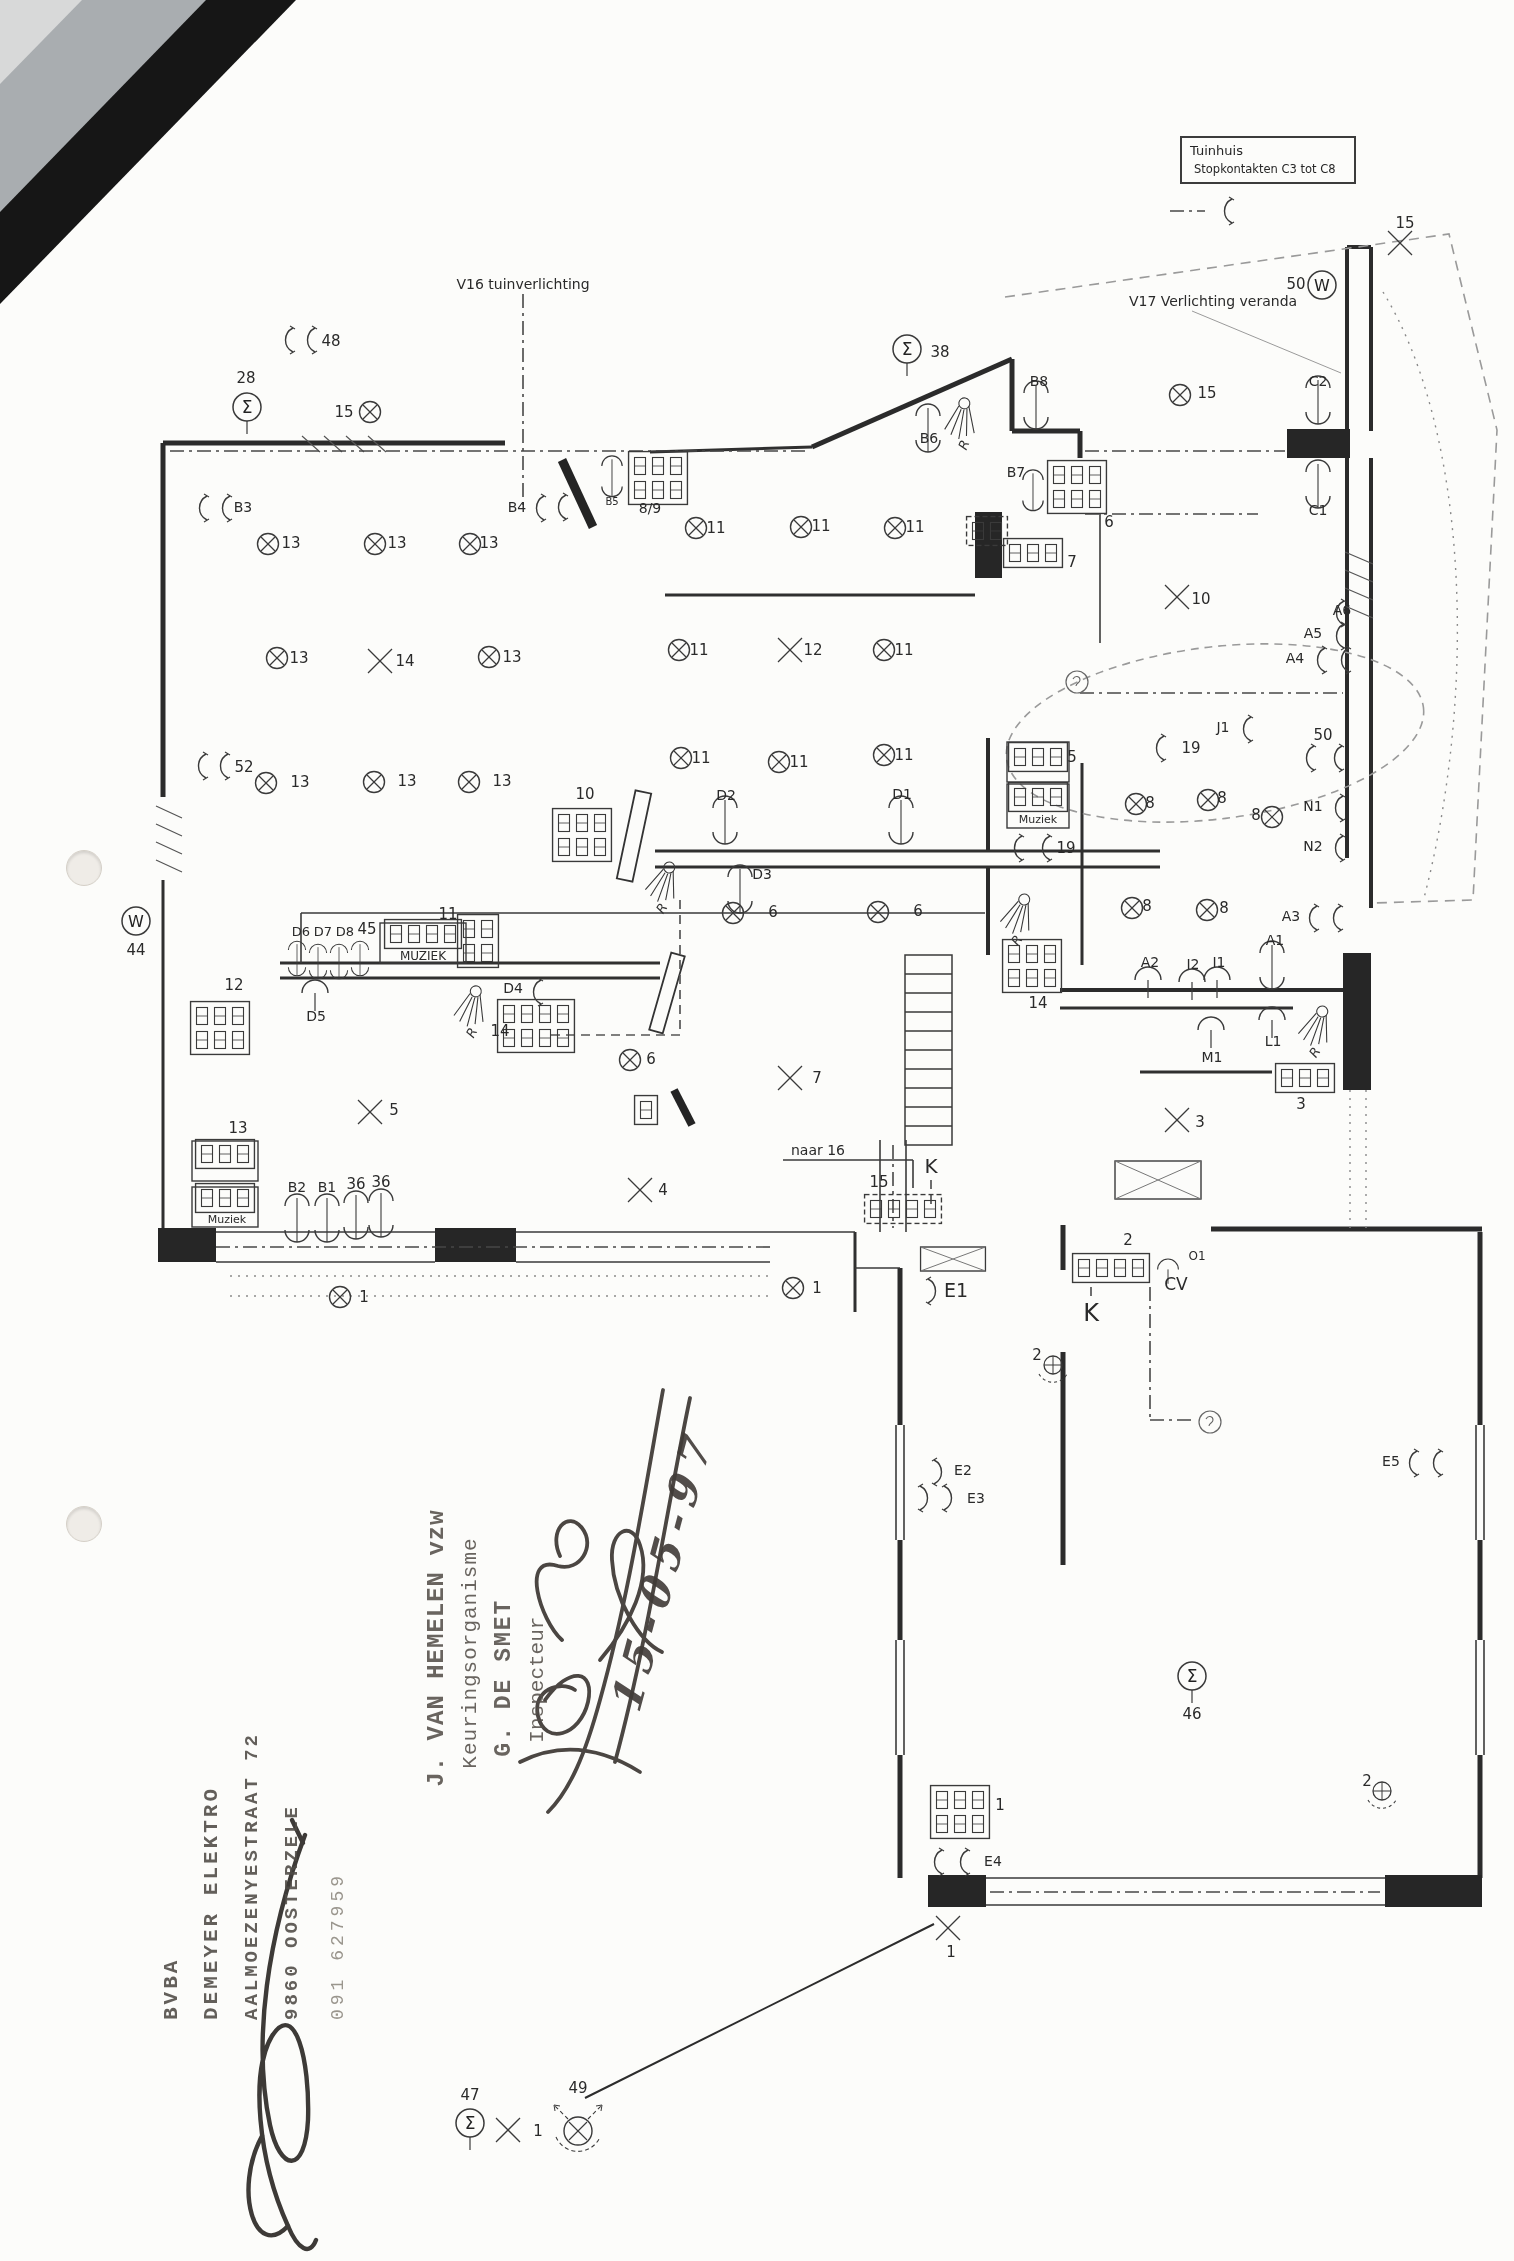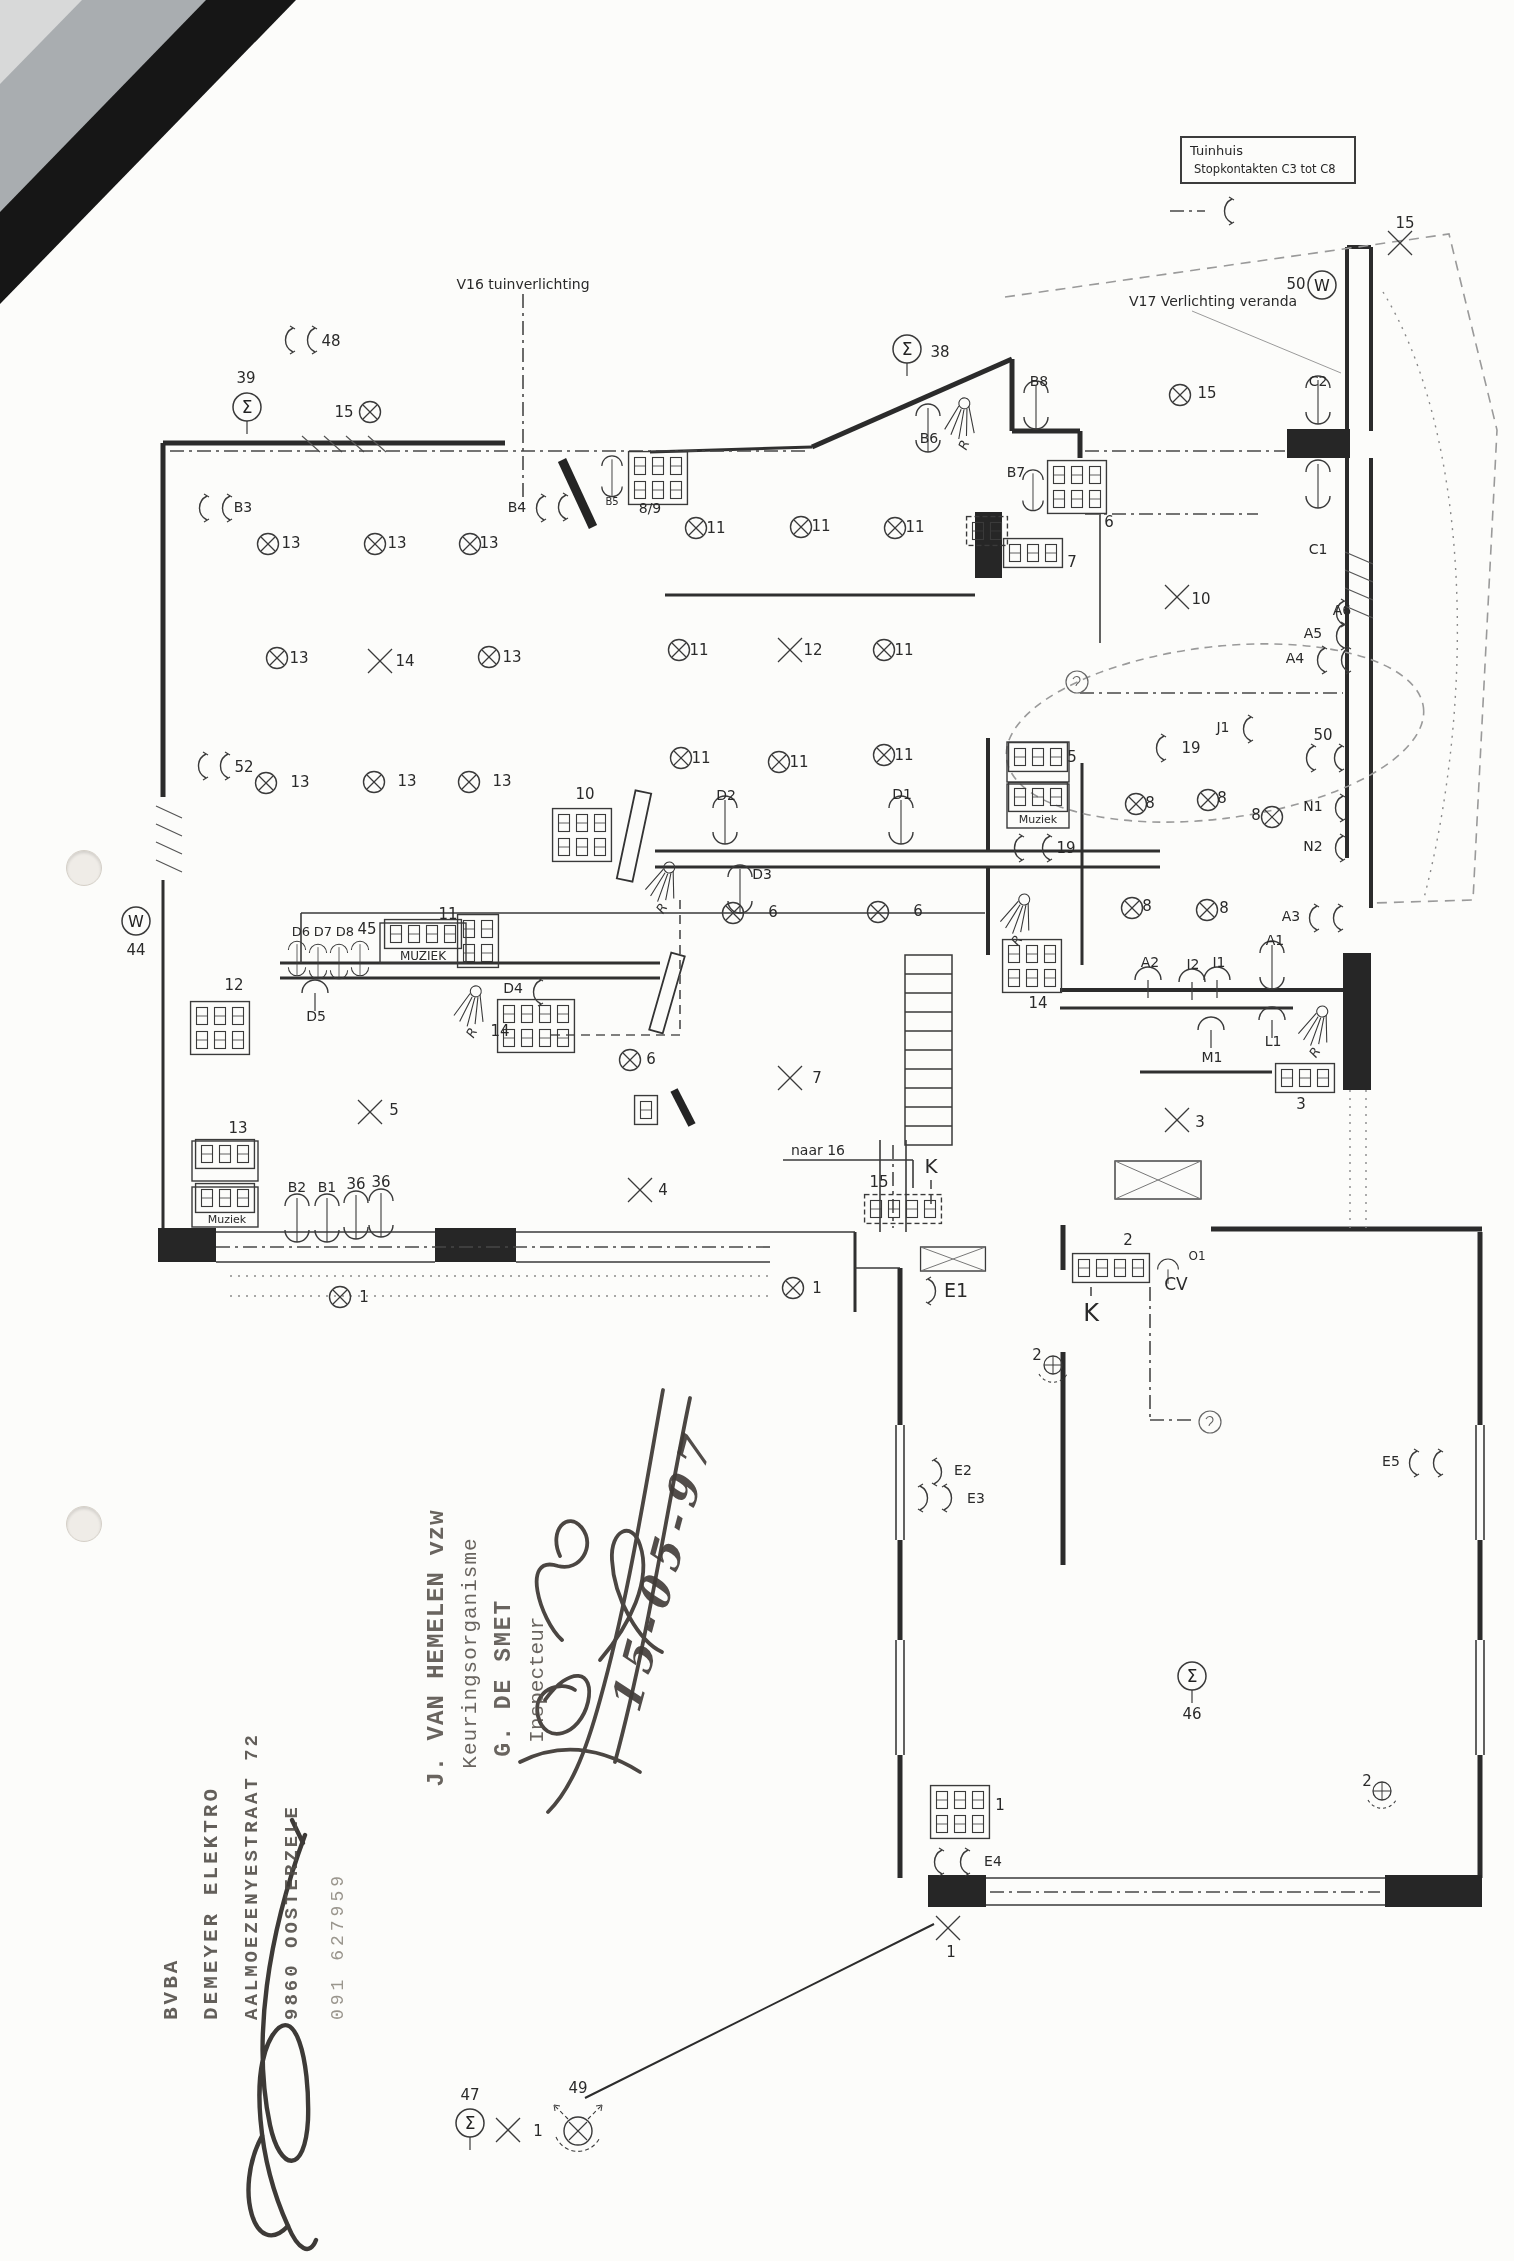--- a/index.html
+++ b/index.html
@@ -1262,32 +1262,32 @@
           <rect x="7" y="7" width="11" height="17" fill="none" stroke="#3a3a3a" stroke-width="1.1"></rect>
           <line x1="7" y1="15.5" x2="18" y2="15.5" stroke="#3a3a3a" stroke-width="0.8"></line>
           <rect x="25" y="7" width="11" height="17" fill="none" stroke="#3a3a3a" stroke-width="1.1"></rect>
           <line x1="25" y1="15.5" x2="36" y2="15.5" stroke="#3a3a3a" stroke-width="0.8"></line>
         </svg>
       </div>
     </div>
   <div id="labels">
       <span class="lbl" style="left: 523px; top: 284px; font-size: 14px;">V16 tuinverlichting</span>
       <span class="lbl" style="left: 331px; top: 341px; font-size: 15px;">48</span>
-      <span class="lbl" style="left: 246px; top: 378px; font-size: 15px;">39</span>
+      <span class="lbl" style="left: 246px; top: 378px; font-size: 15px;">28</span>
       <span class="lbl" style="left: 344px; top: 412px; font-size: 15px;">15</span>
       <span class="lbl" style="left: 940px; top: 352px; font-size: 15px;">38</span>
       <span class="lbl" style="left: 1039px; top: 381px; font-size: 14px;">B8</span>
       <span class="lbl" style="left: 929px; top: 438px; font-size: 14px;">B6</span>
       <span class="lbl" style="left: 1016px; top: 472px; font-size: 14px;">B7</span>
       <span class="lbl" style="left: 1405px; top: 223px; font-size: 15px;">15</span>
       <span class="lbl" style="left: 1296px; top: 284px; font-size: 15px;">50</span>
       <span class="lbl" style="left: 1213px; top: 301px; font-size: 14px;">V17 Verlichting veranda</span>
       <span class="lbl" style="left: 1318px; top: 381px; font-size: 14px;">C2</span>
       <span class="lbl" style="left: 1207px; top: 393px; font-size: 15px;">15</span>
-      <span class="lbl" style="left: 1318px; top: 510px; font-size: 14px; margin-top: 39px;">C1</span>
+      <span class="lbl" style="left: 1318px; top: 510px; font-size: 14px;">C1</span>
       <span class="lbl" style="left: 243px; top: 507px; font-size: 14px;">B3</span>
       <span class="lbl" style="left: 291px; top: 543px; font-size: 15px;">13</span>
       <span class="lbl" style="left: 397px; top: 543px; font-size: 15px;">13</span>
       <span class="lbl" style="left: 489px; top: 543px; font-size: 15px;">13</span>
       <span class="lbl" style="left: 517px; top: 507px; font-size: 14px;">B4</span>
       <span class="lbl" style="left: 612px; top: 502px; font-size: 10px;">B5</span>
       <span class="lbl" style="left: 650px; top: 508px; font-size: 14px;">8/9</span>
       <span class="lbl" style="left: 716px; top: 528px; font-size: 15px;">11</span>
       <span class="lbl" style="left: 821px; top: 526px; font-size: 15px;">11</span>
       <span class="lbl" style="left: 915px; top: 527px; font-size: 15px;">11</span>

